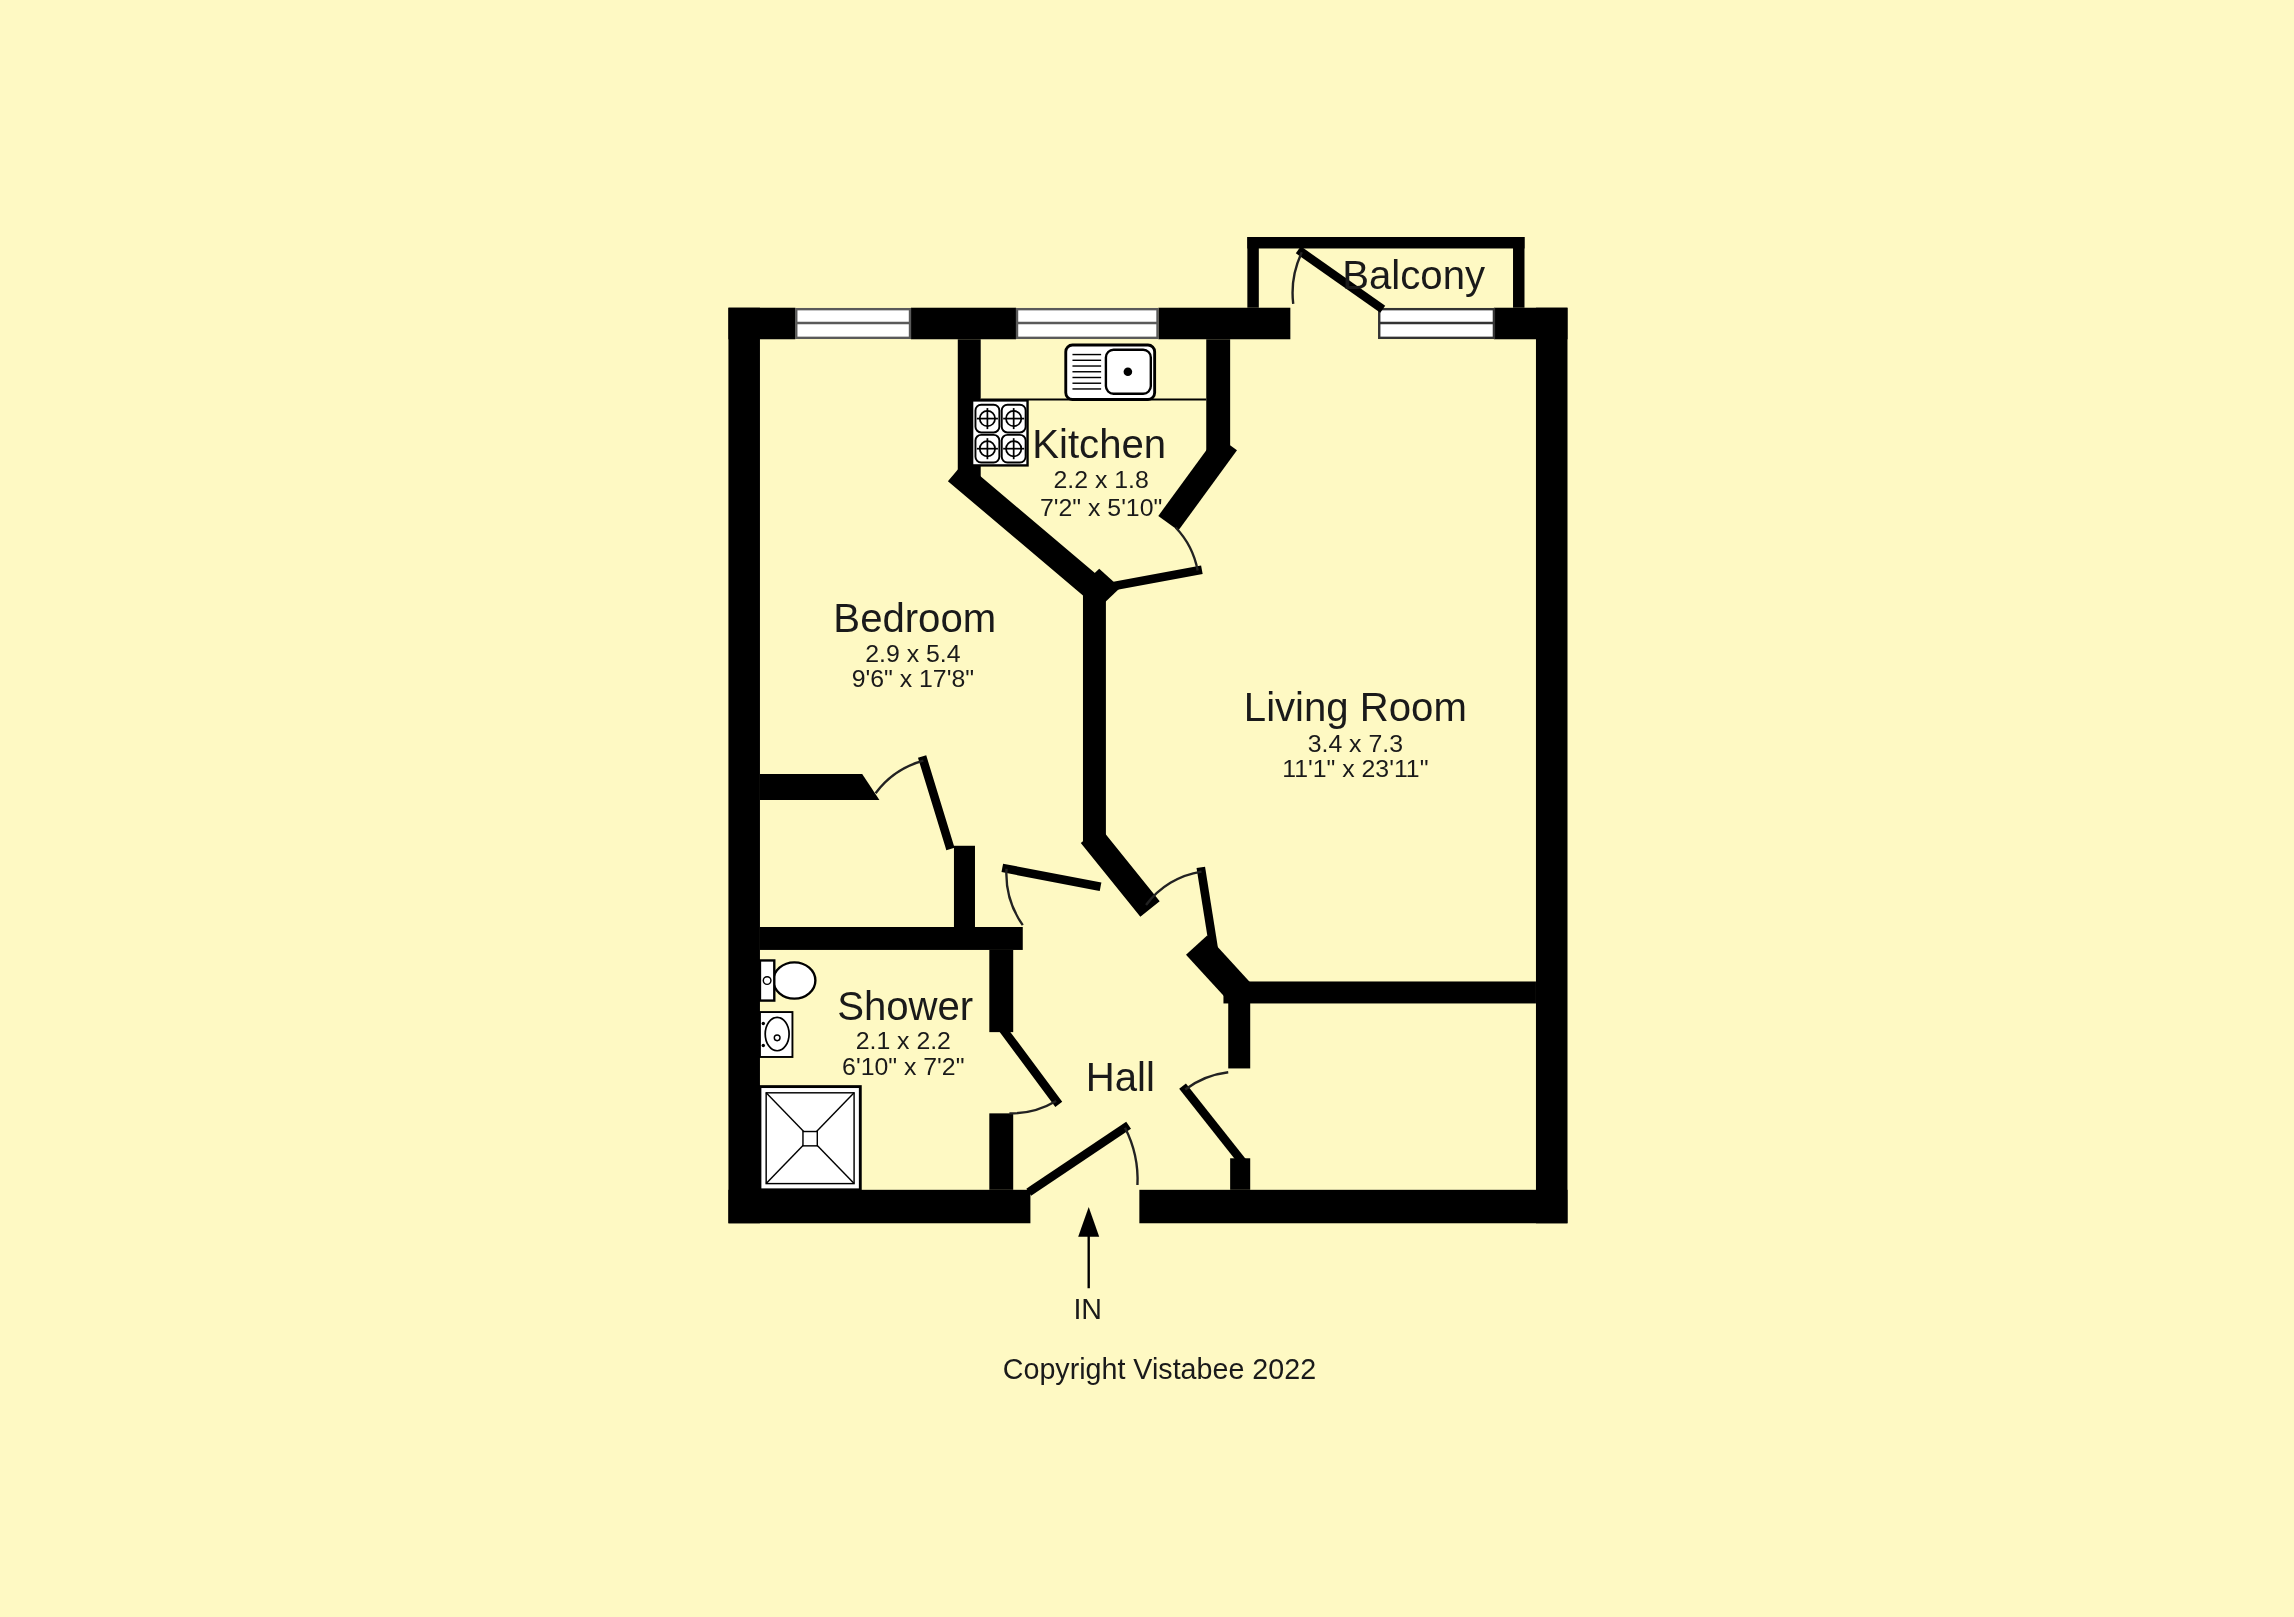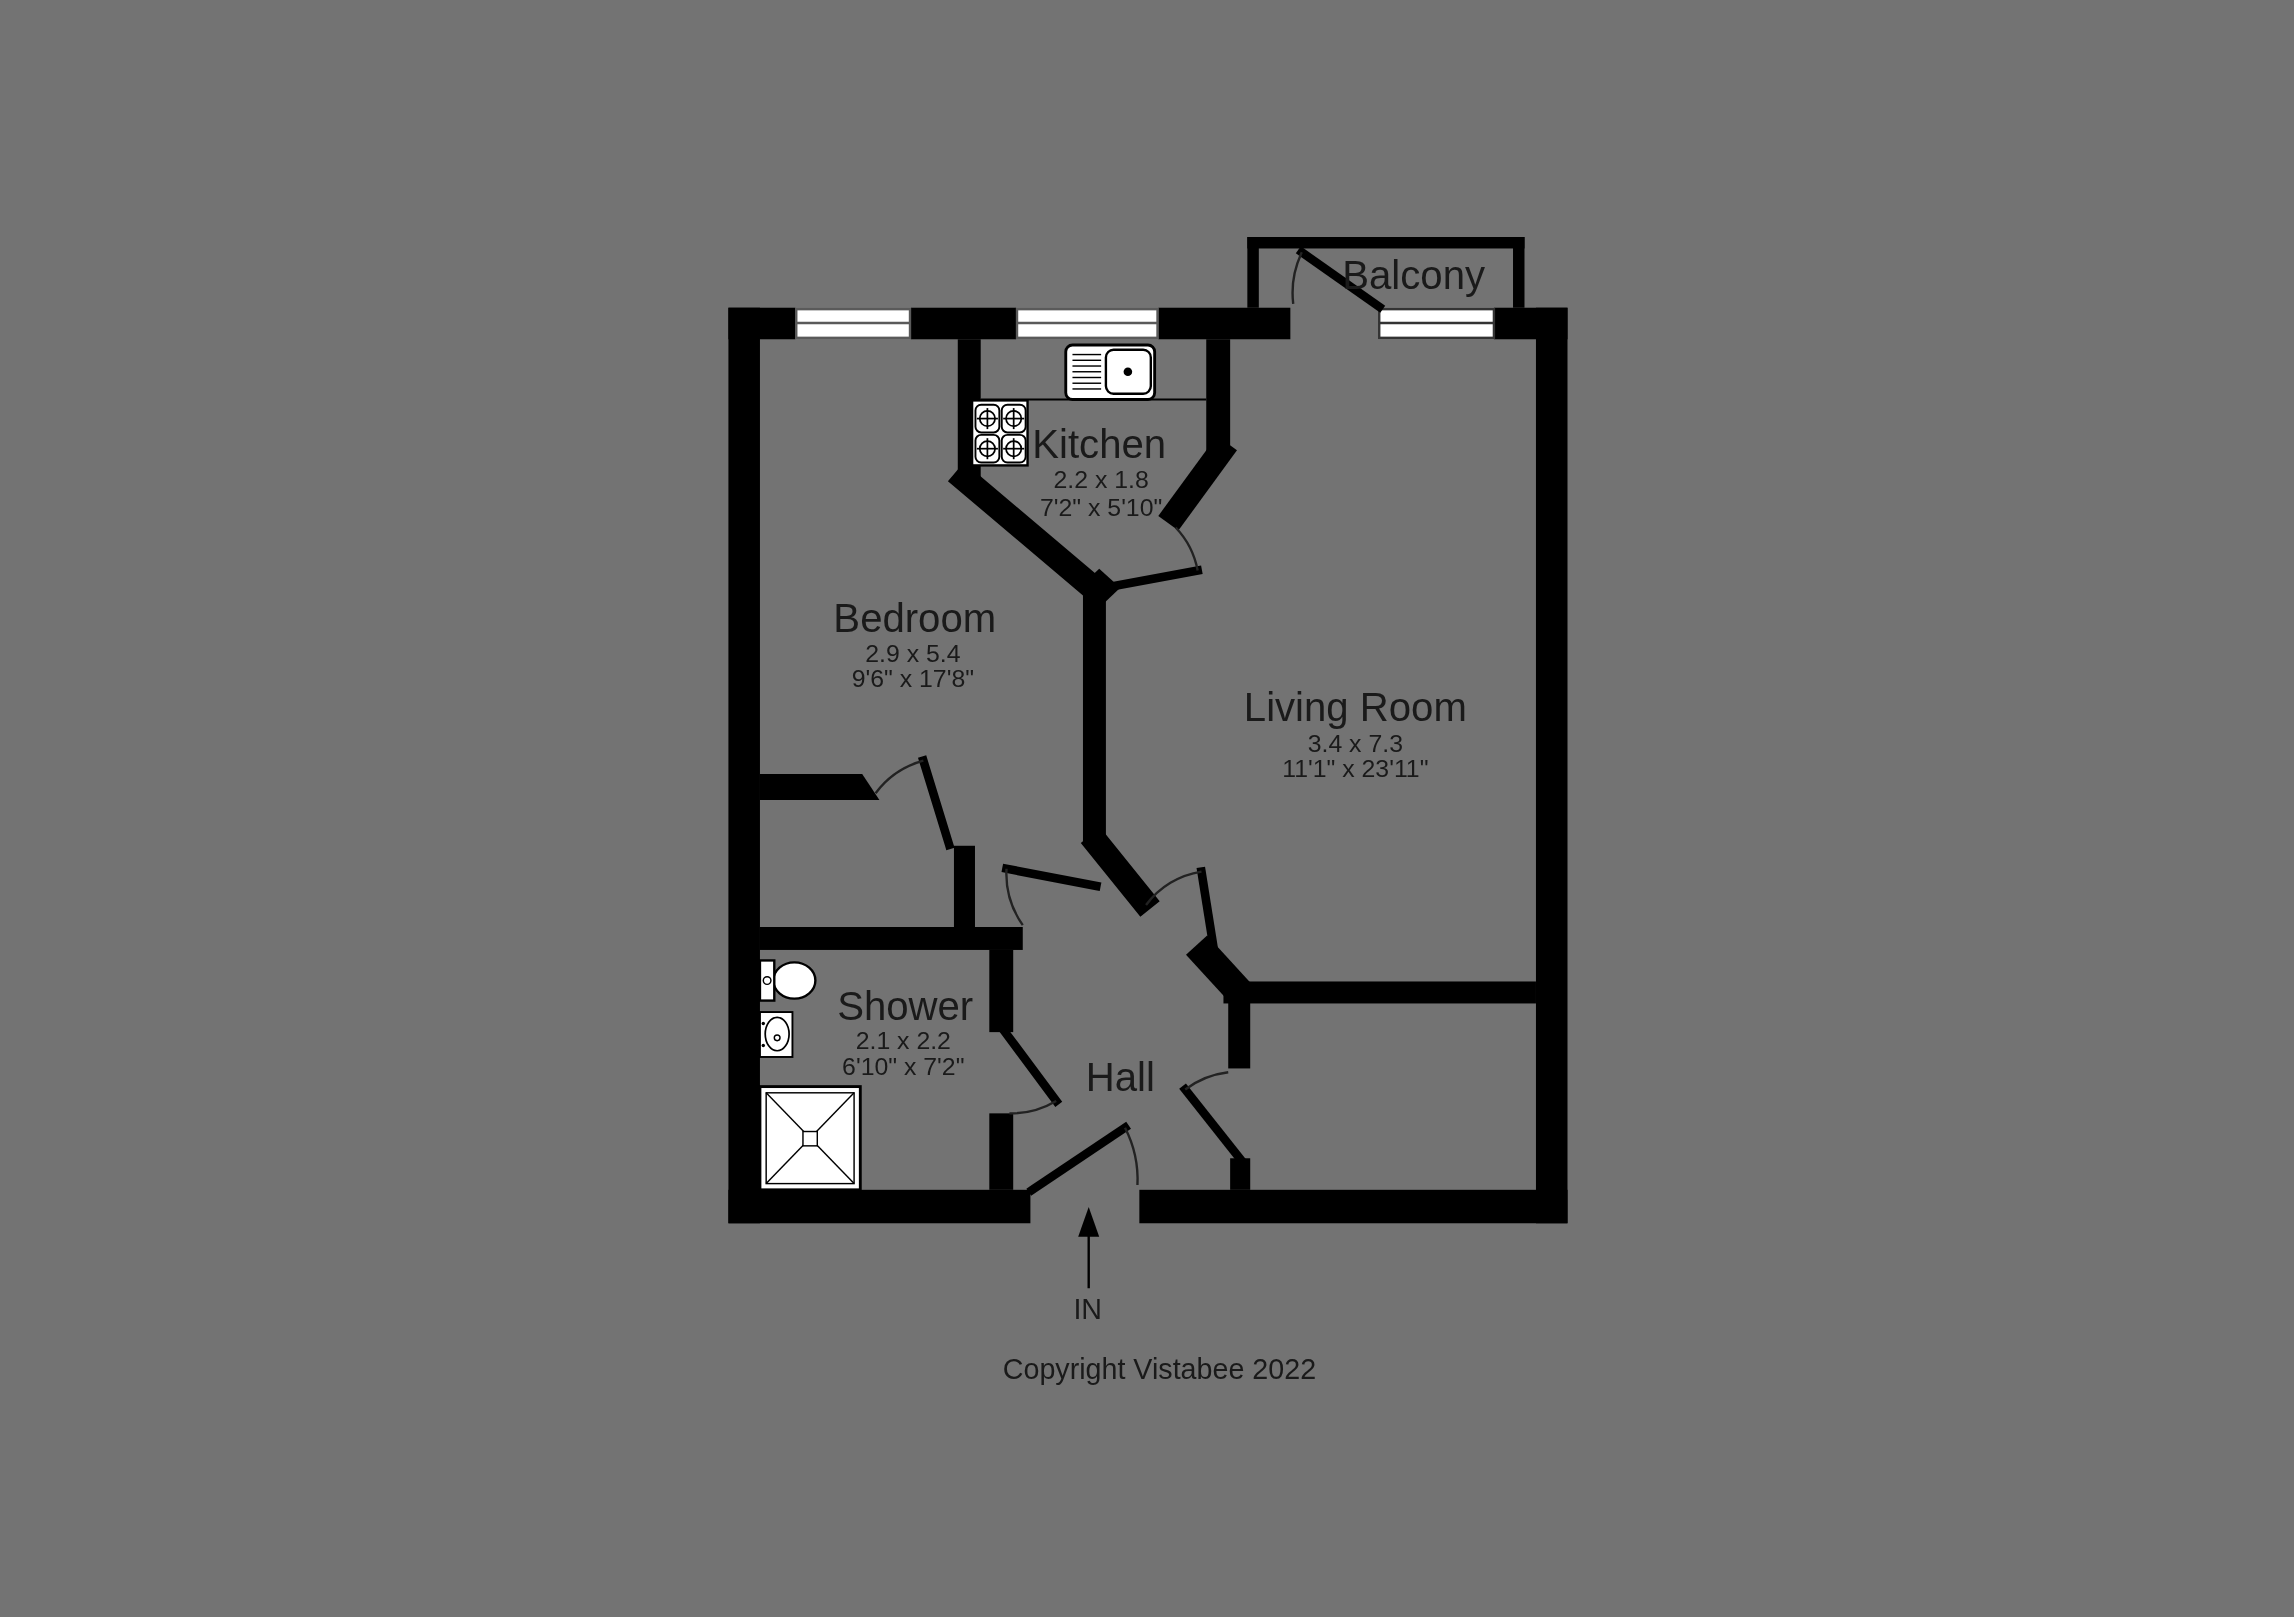--- a/index.html
+++ b/index.html
@@ -1,17 +1,17 @@
 <!DOCTYPE html>
 <html><head>
 <meta charset="utf-8">
 <title>Floor Plan</title>
 <style>
   html,body{margin:0;padding:0;background:#ffffff;}
-  .canvas{position:relative;width:2294px;height:1617px;background:#737373;overflow:hidden;}
+  .canvas{position:relative;width:2294px;height:1617px;background:#fef9c3;overflow:hidden;}
   svg{position:absolute;left:0;top:0;}
   .room-label{font:400 42px "Liberation Sans", sans-serif; fill:#1a1a1a; text-anchor:middle;}
   .dim-label{font:400 26px "Liberation Sans", sans-serif; fill:#1a1a1a; text-anchor:middle;}
   .small-label{font:400 30px "Liberation Sans", sans-serif; fill:#1a1a1a; text-anchor:middle;}
   .wall{fill:#000000;stroke:none;}
   .wall-line{stroke:#000000;fill:none;stroke-linecap:square;}
   .leaf{stroke:#000000;fill:none;stroke-width:9;stroke-linecap:square;}
   .arc{stroke:#222222;fill:none;stroke-width:2.5;}
   .fix{fill:#ffffff;stroke:#000000;}
   .hotspot{fill:transparent;}

